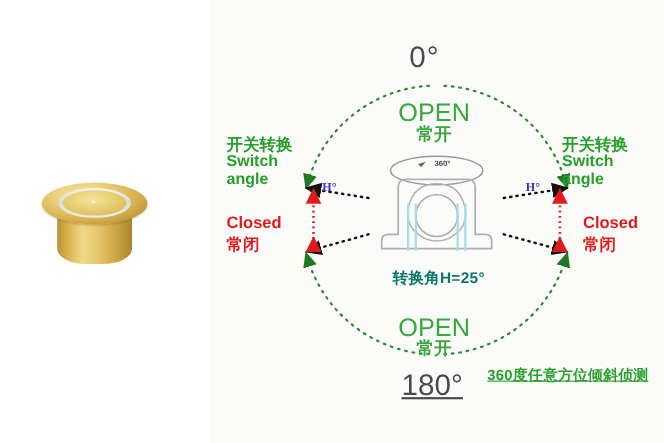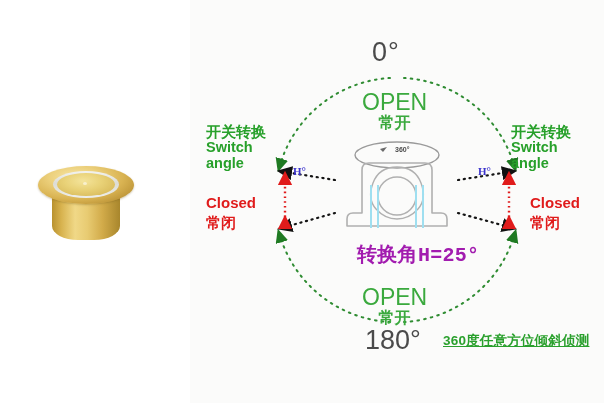--- a/index.html
+++ b/index.html
@@ -46,21 +46,21 @@
   .diagram-panel{
     position:absolute;left:190px;top:0;width:414px;height:403px;
     background:#fbfbfa;
   }
   .diagram-svg{position:absolute;left:0;top:0;width:414px;height:403px;}
 
   
   .lbl{position:absolute;white-space:nowrap;line-height:1.08;}
 
   .t-zero{left:182px;top:38px;font-size:27px;color:#4a4a4a;font-weight:400;letter-spacing:1px;}
-  .t-one80{left:175px;top:326px;font-size:27px;color:#4a4a4a;font-weight:400;letter-spacing:0px;}
+  .t-one80{left:175px;top:336px;font-size:27px;color:#4a4a4a;font-weight:400;letter-spacing:0px;text-decoration:underline;}
 
   .t-open-top{left:172px;top:90px;font-size:23px;color:#3aa93d;font-weight:400;text-align:center;}
   .t-open-top .cn{display:block;font-size:16px;font-weight:700;margin-top:-1px;text-align:center;}
   .t-open-bot{left:172px;top:285px;font-size:23px;color:#3aa93d;font-weight:400;text-align:center;}
   .t-open-bot .cn{display:block;font-size:16px;font-weight:700;margin-top:-1px;text-align:center;}
 
   .t-sw-left{left:16px;top:124px;font-size:14px;font-weight:700;color:#27a02a;}
   .t-sw-left .cn{font-size:15px;}
   .t-sw-left .en{display:block;font-size:14.5px;}
   .t-sw-right{left:321px;top:124px;font-size:14px;font-weight:700;color:#27a02a;}
@@ -68,21 +68,21 @@
   .t-sw-right .en{display:block;font-size:14.5px;}
 
   .t-cl-left{left:16px;top:195px;font-size:15px;font-weight:700;color:#e01b1b;}
   .t-cl-left .cn{display:block;font-size:15px;margin-top:4px;}
   .t-cl-right{left:340px;top:195px;font-size:15px;font-weight:700;color:#e01b1b;}
   .t-cl-right .cn{display:block;font-size:15px;margin-top:4px;}
 
   .t-h-left{left:103px;top:166px;font-size:11px;font-weight:700;color:#3a32cc;font-family:"Liberation Serif","DejaVu Serif",serif;}
   .t-h-right{left:288px;top:166px;font-size:11px;font-weight:700;color:#3a32cc;font-family:"Liberation Serif","DejaVu Serif",serif;}
 
-  .t-angle{left:167px;top:245px;font-size:20px;font-weight:700;color:#a21caf;letter-spacing:.3px;font-family:Liberation Mono, monospace;}
+  .t-angle{left:167px;top:245px;font-size:14px;font-weight:700;color:#0f766e;letter-spacing:.3px;}
   .t-tag{left:253px;top:334px;font-size:13.5px;font-weight:700;color:#2aa02d;letter-spacing:.2px;text-decoration:underline;}
   .t-360{left:205px;top:146px;font-size:7px;font-weight:700;color:#4a4a4a;}
 </style>
 </head>
 <body>
 
 <div id="stage">
 
   <div class="photo-panel">
     <div class="device">

